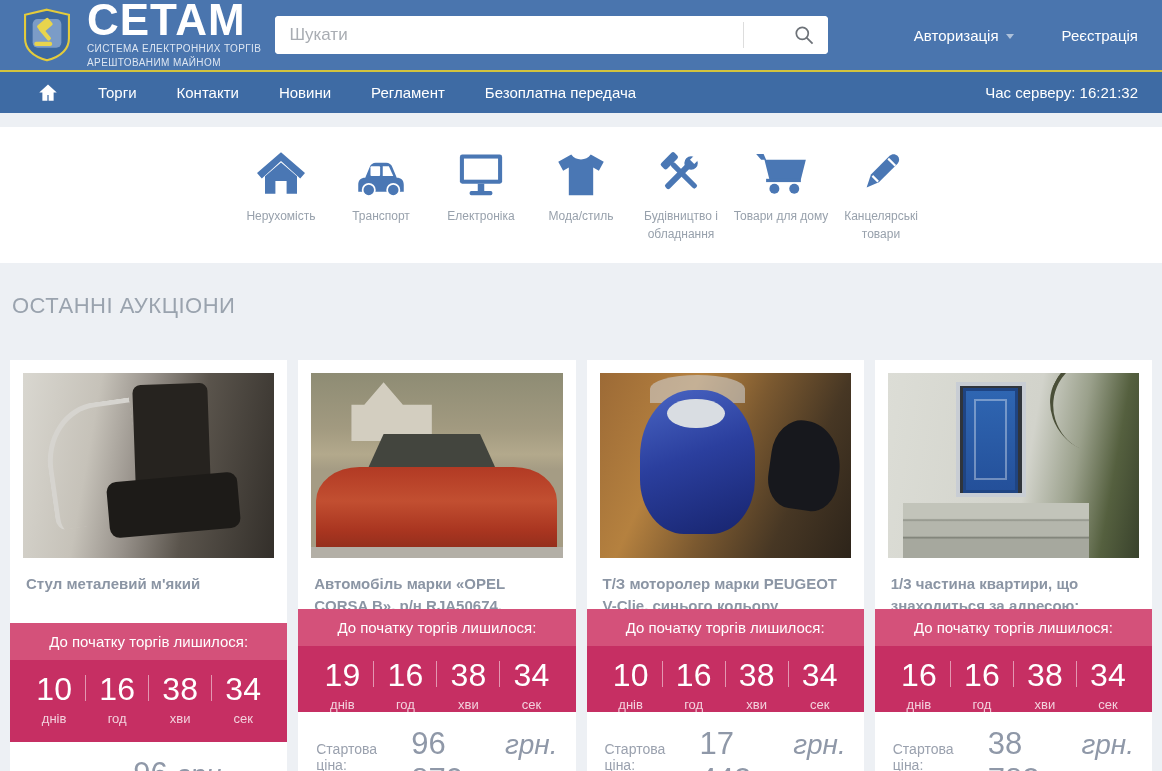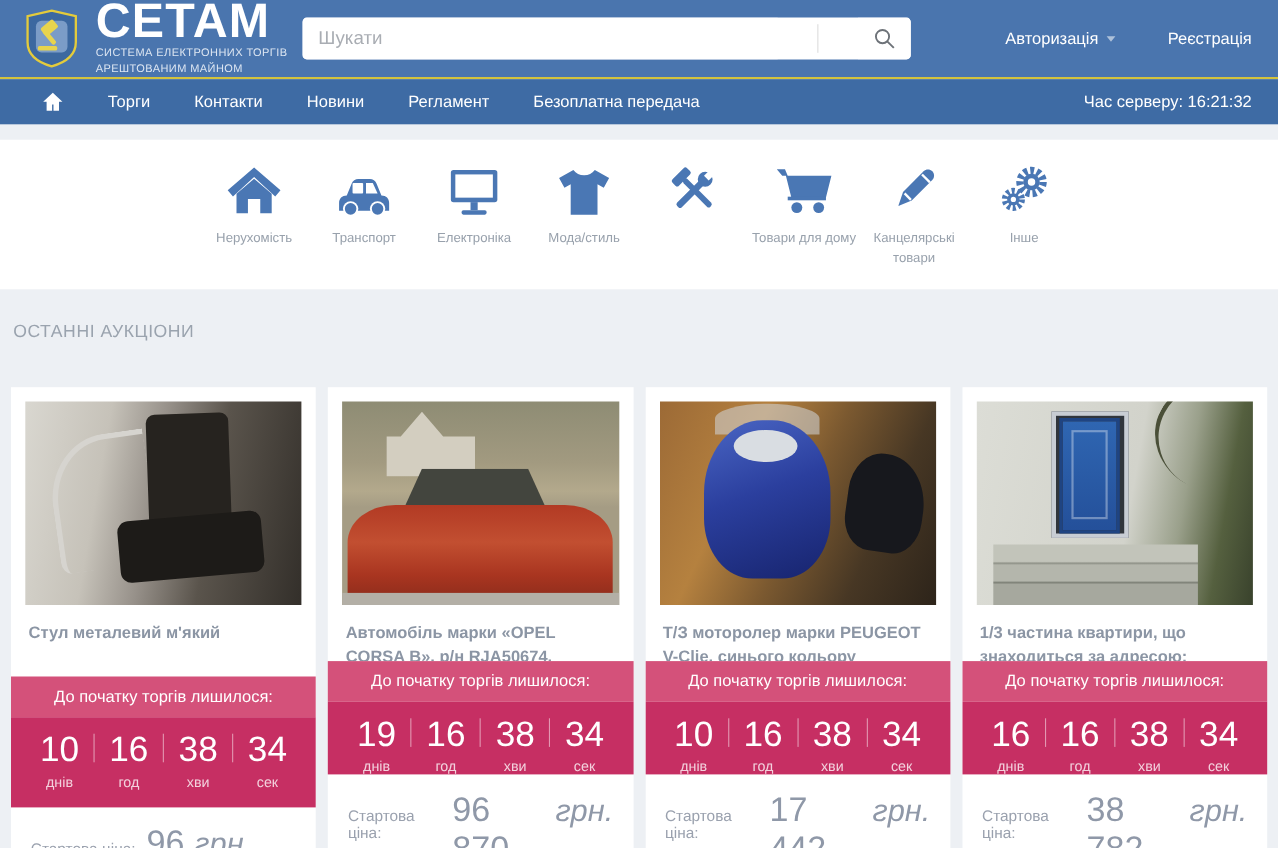--- a/index.html
+++ b/index.html
@@ -56,21 +56,21 @@
   .cats{
     margin-top:14px; background:#fff; height:136px;
     display:flex; justify-content:center; align-items:flex-start; padding-top:18px;
   }
   .cat{ width:100px; text-align:center; cursor:pointer; }
   .cat-icon{ height:52px; display:flex; align-items:flex-end; justify-content:center; }
   .cat-label{ font-size:12px; color:#98a1ac; line-height:1.5; margin-top:10px; }
 
   
   .section-title{
-    font-size:16px; color:#9aa3ae; letter-spacing:.5px;
+    font-size:22px; color:#9aa3ae; letter-spacing:.5px;
     margin:30px 0 41px 12px; font-weight:normal;
   }
 
   
   .cards{ display:flex; gap:11px; padding:0 10px;margin-top:40px; }
   .card{ flex:1; background:#fff; display:flex; flex-direction:column; height:438px; }
   .photo-wrap{ padding:13px 13px 0; }
   .photo{ position:relative; height:185px; overflow:hidden; cursor:pointer; }
   .card-title{
     padding:15px 16px 0; height:65px; font-size:15px; font-weight:bold;
@@ -235,20 +235,21 @@
         <rect x="28" y="16" width="8" height="44" rx="3"></rect>
         <circle cx="32" cy="13" r="9"></circle>
         <rect x="28" y="2" width="8" height="9" fill="#fff"></rect>
       </g>
       <g transform="rotate(-45 32 32)">
         <rect x="29" y="14" width="7" height="46" rx="3"></rect>
         <rect x="20" y="4" width="25" height="11" rx="3"></rect>
       </g>
     </svg>
       </div>
+    <div class="cat-label">Будівництво і обладнання</div>
   </div>
   <div class="cat">
     <div class="cat-icon">
         <svg width="54" height="48" viewBox="0 0 64 58" fill="#4a77b4">
       <path d="M2 6h9l3 7h48l-6 24H18L12 13h-4z"></path>
       <circle cx="24" cy="48" r="6"></circle>
           <circle cx="48" cy="48" r="6"></circle>
       <rect x="14" y="36" width="42" height="4"></rect>
     </svg>
       </div>
@@ -256,33 +257,20 @@
   </div>
   <div class="cat">
     <div class="cat-icon">
         <svg width="46" height="48" viewBox="0 0 64 64" fill="#4a77b4">
       <path d="M12 52 18 34 44 8c3-3 8-3 11 0s3 8 0 11L29 45 12 52z"></path>
       <path d="M20 36l8 8" stroke="#fff" stroke-width="3" fill="none"></path>
       <path d="M42 12l10 10" stroke="#fff" stroke-width="3" fill="none"></path>
     </svg>
       </div>
     <div class="cat-label">Канцелярські товари</div>
-  </div>
-  <div class="cat">
-    <div class="cat-icon">
-        <svg width="52" height="48" viewBox="0 0 64 64">
-      <circle cx="41" cy="22" r="14" fill="none" stroke="#4a77b4" stroke-width="9" stroke-dasharray="4.6 3.4"></circle>
-      <circle cx="41" cy="22" r="10" fill="#4a77b4"></circle>
-          <circle cx="41" cy="22" r="4.5" fill="#fff"></circle>
-      <circle cx="19" cy="43" r="10" fill="none" stroke="#4a77b4" stroke-width="8" stroke-dasharray="3.6 2.8"></circle>
-      <circle cx="19" cy="43" r="7.5" fill="#4a77b4"></circle>
-          <circle cx="19" cy="43" r="3.2" fill="#fff"></circle>
-    </svg>
-      </div>
-    <div class="cat-label">Інше</div>
   </div>
 </div>
 
 <h2 class="section-title">ОСТАННІ АУКЦІОНИ</h2>
 
 <div class="cards">
 
   <div class="card">
     <div class="photo-wrap">
         <div class="photo photo-chair">

